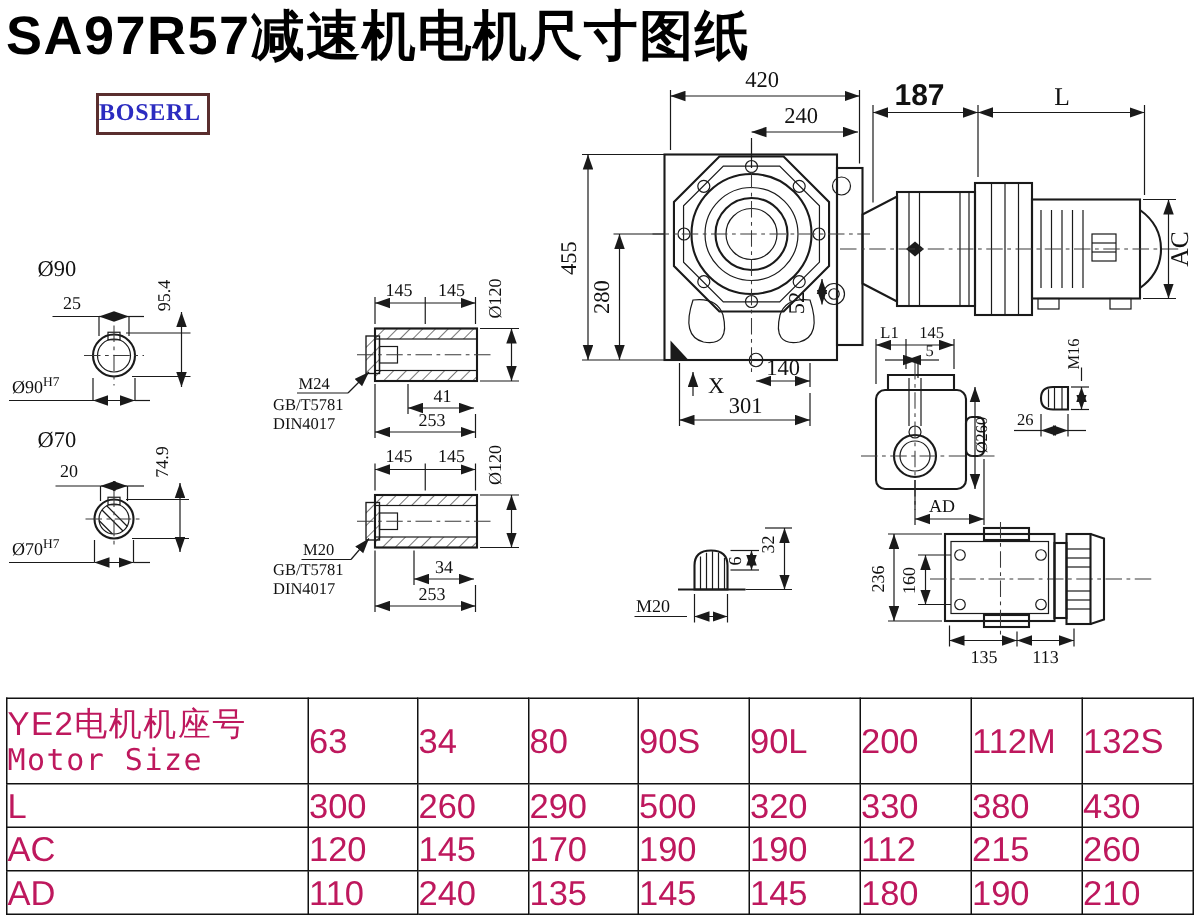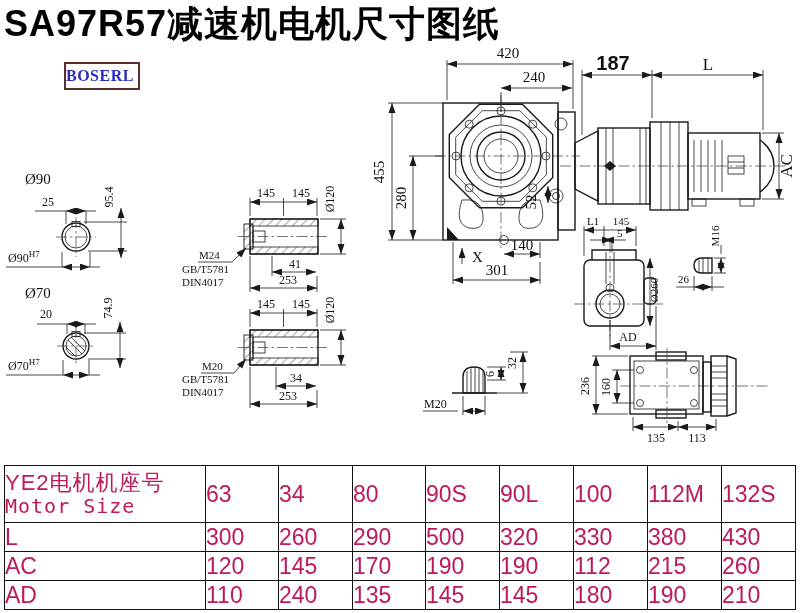--- a/index.html
+++ b/index.html
@@ -392,21 +392,21 @@
         <tr class="hdr">
       <td class="hcell">
         <div class="cn">YE2电机机座号</div>
         <div class="en">Motor Size</div>
       </td>
       <td>63</td>
       <td>34</td>
       <td>80</td>
       <td>90S</td>
       <td>90L</td>
-      <td>100</td>
+      <td>200</td>
       <td>112M</td>
       <td>132S</td>
     </tr>
     <tr class="r">
       <td>L</td>
       <td>300</td>
       <td>260</td>
       <td>290</td>
       <td>500</td>
       <td>320</td>

